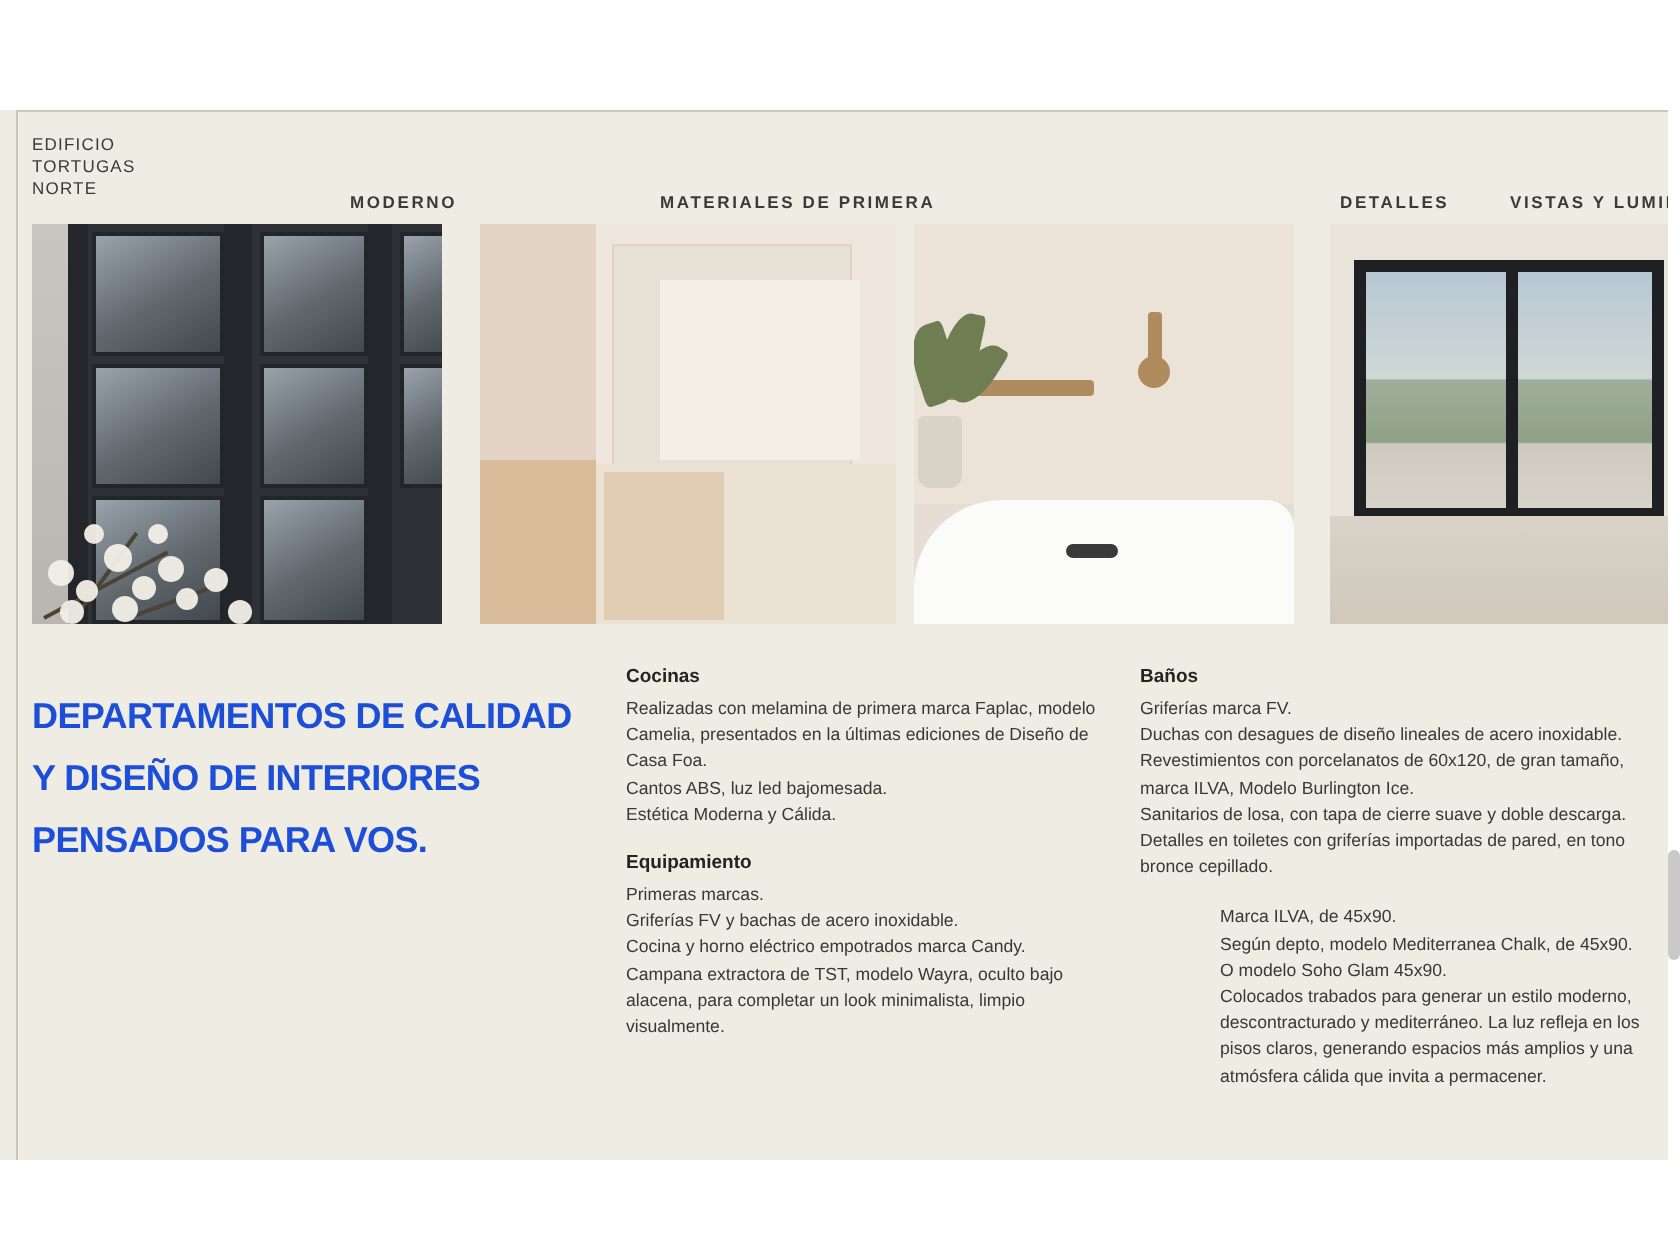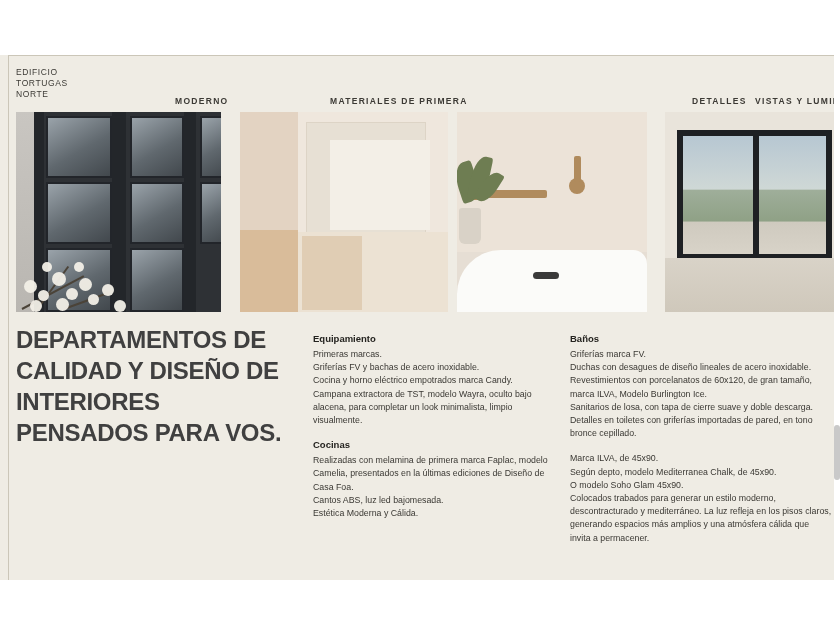--- a/index.html
+++ b/index.html
@@ -66,21 +66,21 @@
     top: 41px;
     font-size: 8.5px;
     letter-spacing: 1.3px;
     font-weight: bold;
     color: #3c3a35;
     text-transform: uppercase;
     white-space: nowrap;
   }
   .lbl-1 { left: 175px; }
   .lbl-2 { left: 330px; }
-  .lbl-3 { left: 644px; padding-left: 48px; }
+  .lbl-3 { left: 622px; padding-left: 48px; }
   .lbl-4 { left: 755px; }
 
   
   .photo {
     position: absolute;
     top: 57px;
     height: 200px;
     overflow: hidden;
   }
   .p1 { left: 16px;  width: 205px; }
@@ -146,27 +146,27 @@
   }
   .w-floor {
     position:absolute; left:0; bottom:0; width:100%; height:54px;
     background: linear-gradient(180deg,#d9d3c8 0%, #cfc8bb 100%);
   }
 
   
   .headline {
     position: absolute;
     left: 16px;
-    top: 269px;
+    top: 288px;
     width: 280px;
-    font-size: 24px;
+    font-size: 18px;
     line-height: 31px;
     font-weight: bold;
     letter-spacing: -0.3px;
-    color: #404040;
+    color: #1d4ed8;
     text-transform: uppercase;
   }
 
   
   .col { position: absolute; top: 278px; font-size: 9px; color: #2f2d29; }
   .col-a { left: 313px; width: 235px; }
   .col-b { left: 570px; width: 262px; }
 
   .blk { margin-bottom: 12px; }
   .blk h4 {
@@ -288,45 +288,45 @@
         <div class="w-glass" style="left:6px;top:6px;width:70px;bottom:6px;"></div>
         <div class="w-glass" style="left:82px;top:6px;right:6px;bottom:6px;"></div>
       </div>
       <div class="w-floor"></div>
     </div>
 
     <div class="headline">DEPARTAMENTOS DE CALIDAD Y DISEÑO DE INTERIORES PENSADOS PARA VOS.</div>
 
     <div class="col col-a">
       <div class="blk">
+        <h4>Cocinas</h4>
+        <p style="white-space:pre-line;">Realizadas con melamina de primera marca Faplac, modelo Camelia, presentados en la últimas ediciones de Diseño de Casa Foa.
+Cantos ABS, luz led bajomesada.
+Estética Moderna y Cálida.</p>
+      </div>
+      <div class="blk">
         <h4>Equipamiento</h4>
         <p style="white-space:pre-line;">Primeras marcas.
 Griferías FV y bachas de acero inoxidable.
 Cocina y horno eléctrico empotrados marca Candy.
 Campana extractora de TST, modelo Wayra, oculto bajo alacena, para completar un look minimalista, limpio visualmente.</p>
-      </div>
-      <div class="blk">
-        <h4>Cocinas</h4>
-        <p style="white-space:pre-line;">Realizadas con melamina de primera marca Faplac, modelo Camelia, presentados en la últimas ediciones de Diseño de Casa Foa.
-Cantos ABS, luz led bajomesada.
-Estética Moderna y Cálida.</p>
       </div>
     </div>
 
     <div class="col col-b">
       <div class="blk">
         <h4>Baños</h4>
         <p style="white-space:pre-line;">Griferías marca FV.
 Duchas con desagues de diseño lineales de acero inoxidable.
 Revestimientos con porcelanatos de 60x120, de gran tamaño, marca ILVA, Modelo Burlington Ice.
 Sanitarios de losa, con tapa de cierre suave y doble descarga.
 Detalles en toiletes con griferías importadas de pared, en tono bronce cepillado.</p>
       </div>
       <div class="blk">
-        <p style="white-space:pre-line;">Marca ILVA, de 45x90.
+        <p style="white-space:pre-line;margin-left:40px;">Marca ILVA, de 45x90.
 Según depto, modelo Mediterranea Chalk, de 45x90.
 O modelo Soho Glam 45x90.
 Colocados trabados para generar un estilo moderno, descontracturado y mediterráneo. La luz refleja en los pisos claros, generando espacios más amplios y una atmósfera cálida que invita a permacener.</p>
       </div>
     </div>
 
   </div>
 
   <div class="scrollbar">
     <div class="scroll-thumb"></div>

